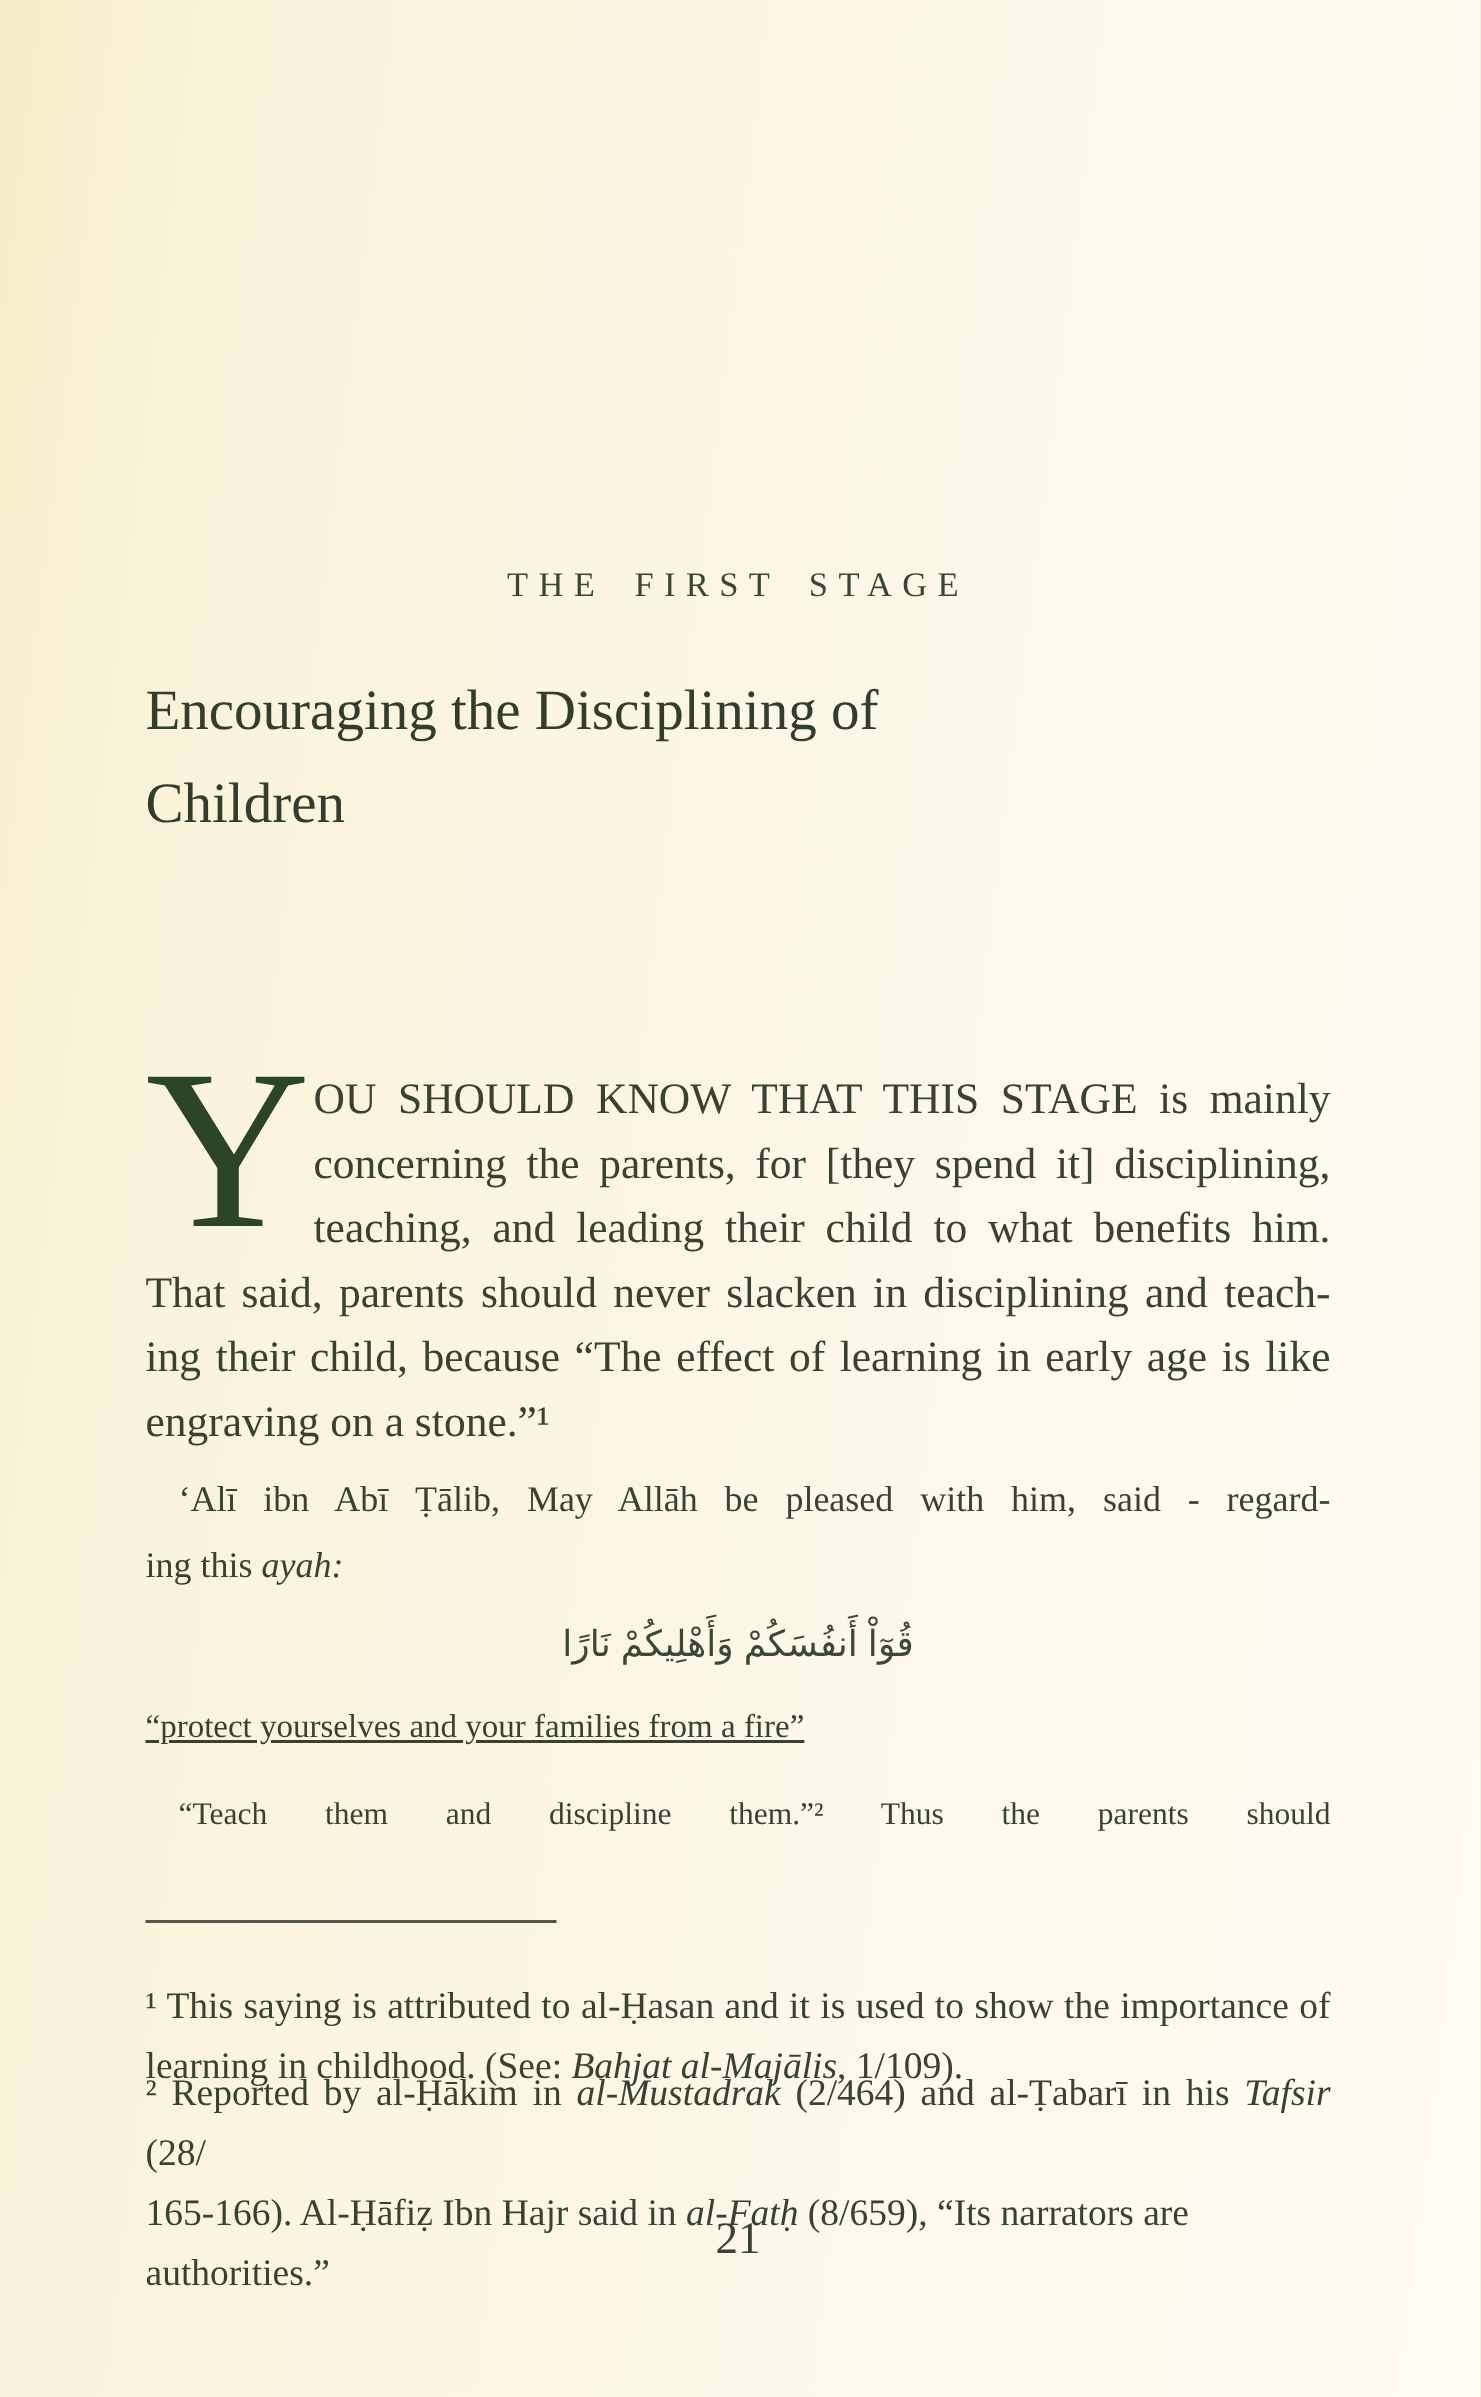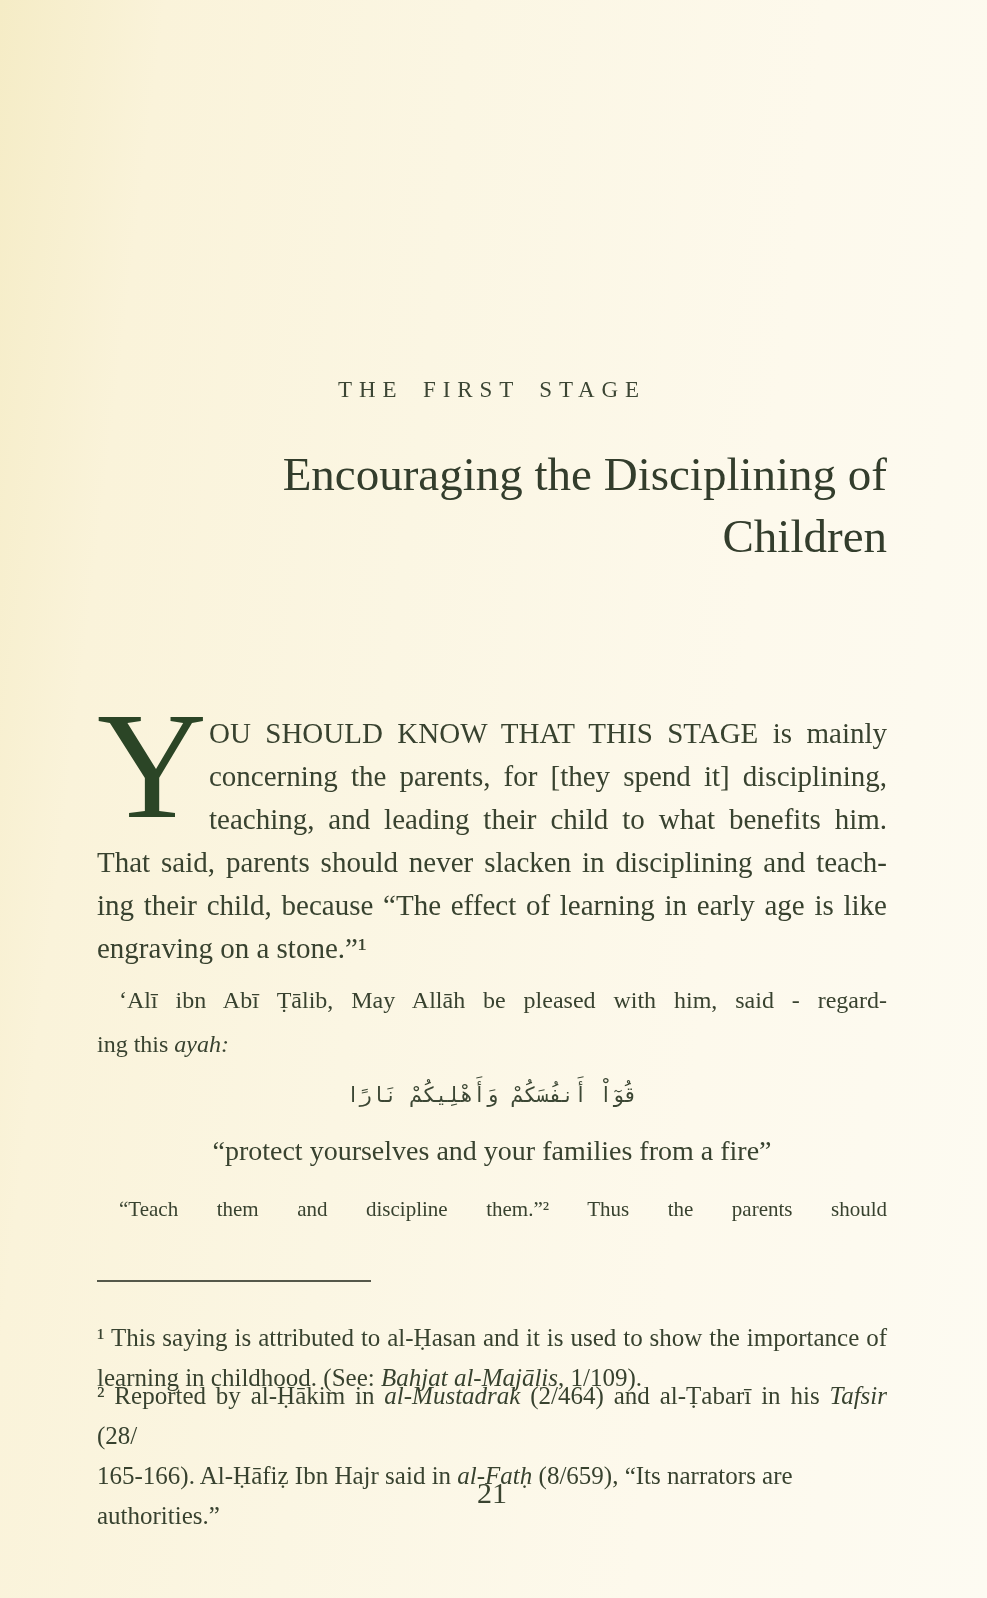--- a/index.html
+++ b/index.html
@@ -32,22 +32,22 @@
     font-size: 23px;
     letter-spacing: 0.30em;
     word-spacing: 0.30em;
     color: #3c4634;
   }
   .title {
     position: absolute;
     top: 415px;
     left: 0;
     width: 100%;
-    text-align: right;
-    font-size: 47px;
+    text-align: left;
+    font-size: 38px;
     line-height: 62px;
     color: #333d2c;
   }
   .opening {
     position: absolute;
     top: 684px;
     left: 0;
     width: 100%;
     font-size: 29px;
     line-height: 43px;
@@ -71,33 +71,34 @@
     line-height: 44px;
   }
   .indent { padding-left: 22px; }
   .arabic {
     position: absolute;
     top: 1042px;
     left: 0;
     width: 100%;
     text-align: center;
     direction: rtl;
-    font-family: Liberation Mono, monospace;
-    font-size: 21px;
+    font-family: Liberation Sans, sans-serif;
+    font-size: 24px;
     line-height: 54px;
     color: #3c4734;
   }
   .translation {
     position: absolute;
     top: 1103px;
     left: 0;
     width: 100%;
-    text-align: center;
-    font-size: 28px;
+    text-align: left;
+    font-size: 22px;
     line-height: 40px;
+    text-decoration: underline;
   }
   .citation {
     position: absolute;
     top: 1144px;
     left: 0;
     width: 100%;
     text-align: right;
     padding-right: 76px;
     box-sizing: border-box;
     font-size: 29px;

